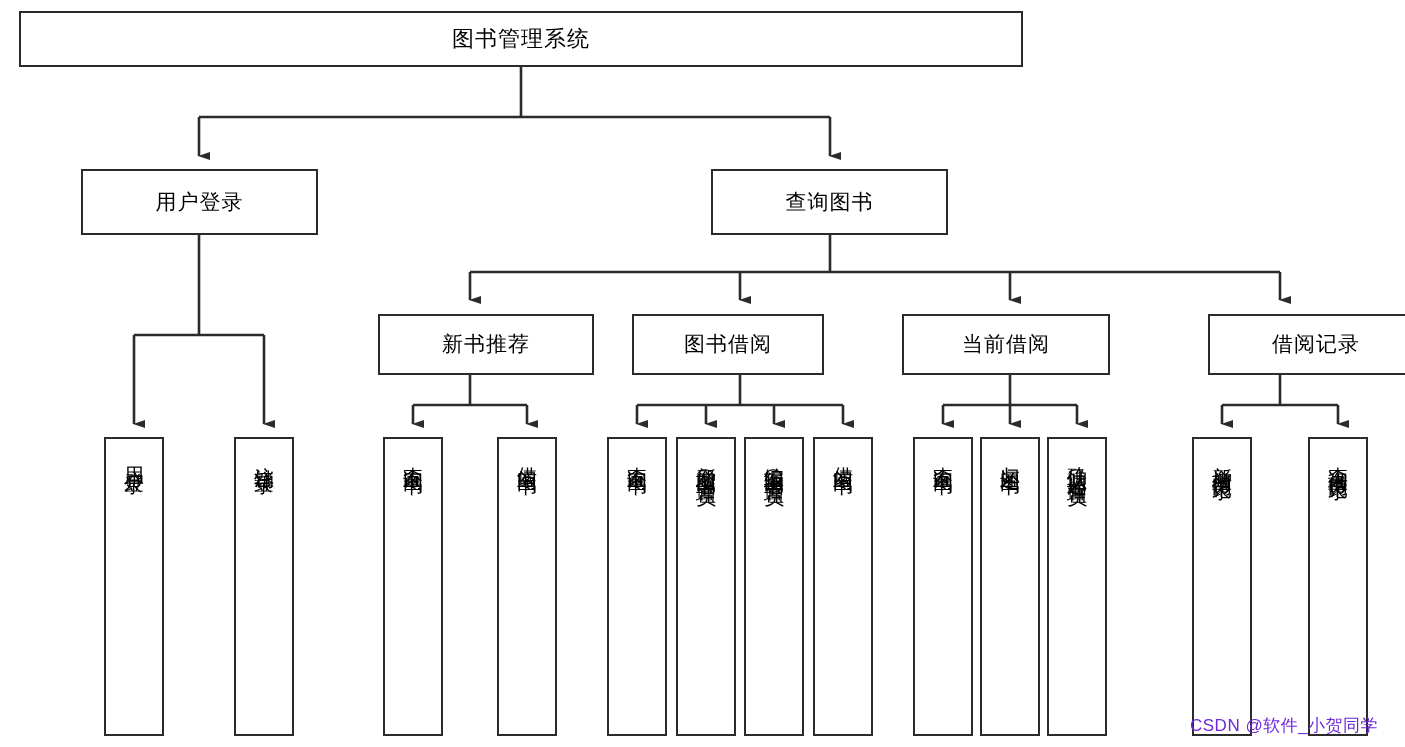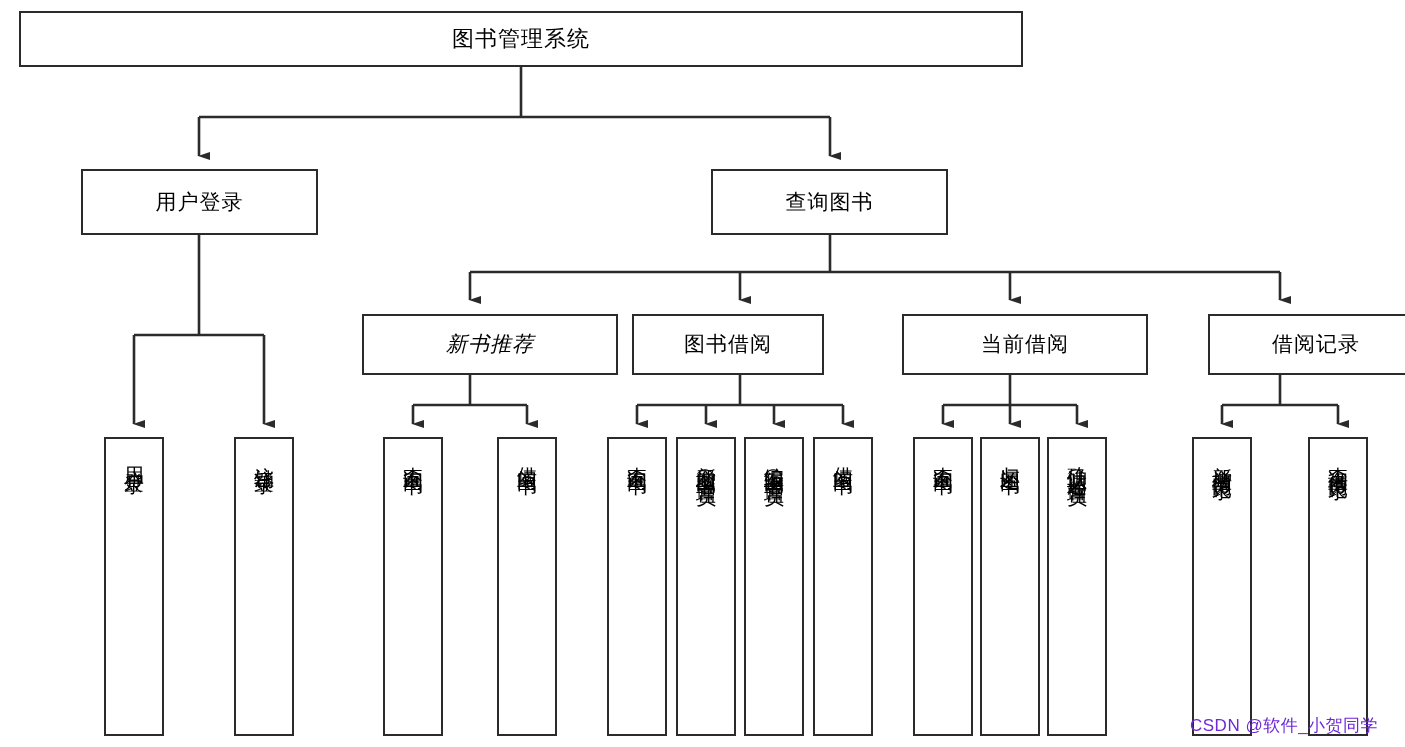--- a/index.html
+++ b/index.html
@@ -114,27 +114,27 @@
     <span class="lbl">图书管理系统</span>
   </div>
 
   <div class="node" style="left:81px;top:169px;width:237px;height:66px;">
     <span class="lbl">用户登录</span>
   </div>
   <div class="node" style="left:711px;top:169px;width:237px;height:66px;">
     <span class="lbl">查询图书</span>
   </div>
 
-  <div class="node" style="left:362px;top:314px;width:256px;height:61px;font-style:italic;">
+  <div class="node" style="left:378px;top:314px;width:216px;height:61px;">
     <span class="lbl">新书推荐</span>
   </div>
   <div class="node" style="left:632px;top:314px;width:192px;height:61px;">
     <span class="lbl">图书借阅</span>
   </div>
-  <div class="node" style="left:902px;top:314px;width:246px;height:61px;">
+  <div class="node" style="left:902px;top:314px;width:208px;height:61px;">
     <span class="lbl">当前借阅</span>
   </div>
   <div class="node" style="left:1172px;top:314px;width:216px;height:61px;margin-left:36px;">
     <span class="lbl">借阅记录</span>
   </div>
 
   <div class="node leaf" style="left:104px;top:437px;width:60px;height:299px;">
     <span class="lbl">用户登录</span>
   </div>
   <div class="node leaf" style="left:234px;top:437px;width:60px;height:299px;">

